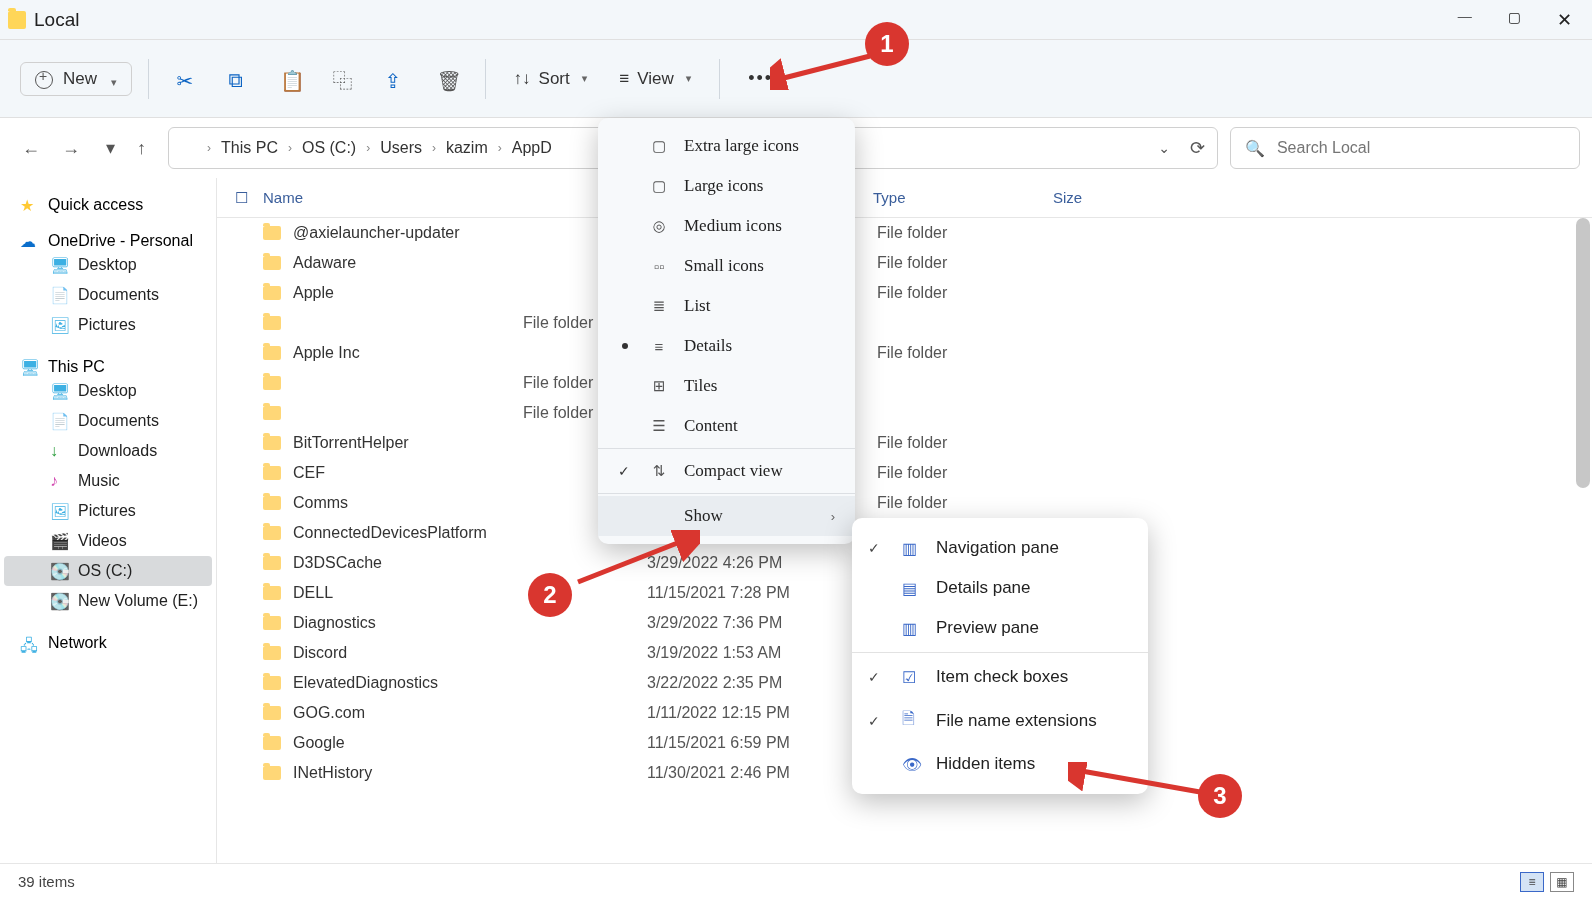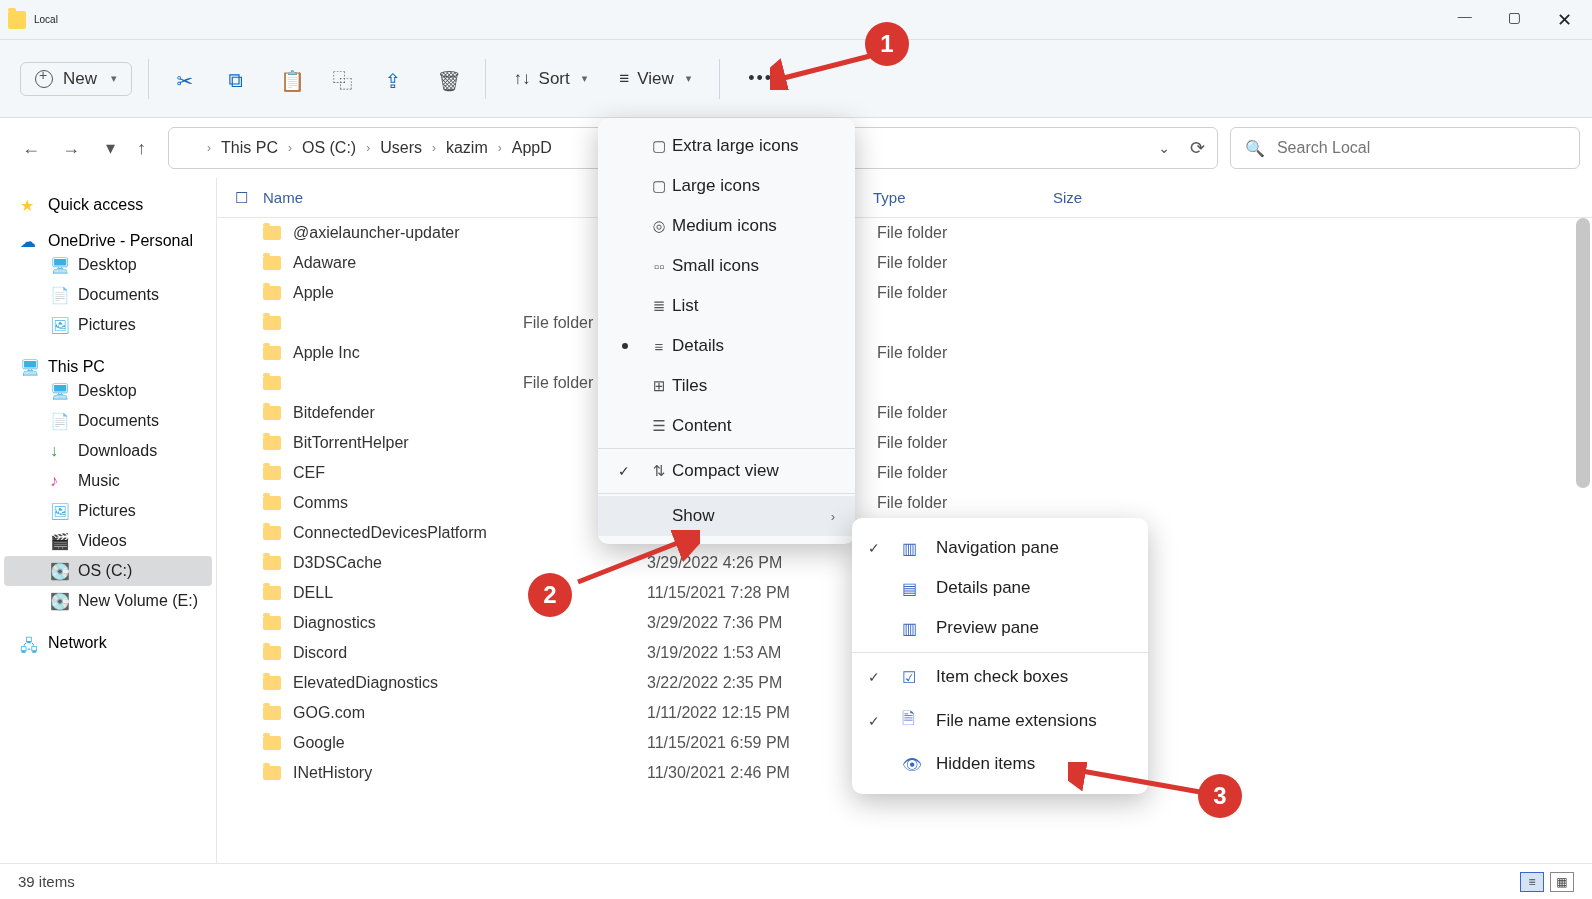--- a/index.html
+++ b/index.html
@@ -2,27 +2,27 @@
 <html><head>
 <meta charset="utf-8">
 <style>
 * { box-sizing: border-box; margin: 0; padding: 0; font-family: 'Segoe UI', Tahoma, sans-serif; }
 body { width: 1592px; height: 899px; overflow: hidden; background: #fff; position: relative; }
 
 
 .titlebar { height: 40px; display: flex; align-items: center; padding: 0 8px; background: #f3f7fa; border-bottom: 1px solid #e0e0e0; }
 .titlebar .folder-ico { width: 18px; height: 18px; background: #ffd658; border-radius: 2px; margin-right: 8px; position: relative; }
 .titlebar .folder-ico:before { content:''; position:absolute; top:-3px; left:0; width:8px; height:3px; background:#ffd658; border-radius:2px 2px 0 0;}
-.titlebar .title { font-size: 10px; color: #222; }
+.titlebar .title { font-size: 19px; color: #222; }
 .winctrl { margin-left: auto; display: flex; gap: 36px; padding-right: 12px; }
 .winctrl span { font-size: 14px; color: #222; cursor: pointer; font-family: 'Segoe UI Symbol'; }
 
 
 .toolbar { height: 78px; display:flex; align-items:center; padding: 0 20px; gap: 8px; background: #f3f7fa; border-bottom: 1px solid #e0e0e0;}
-.tb-btn { display:flex; align-items:center; gap:10px; padding: 8px 12px; border-radius:6px; cursor:pointer; color:#333; font-size:17px; }
+.tb-btn { display:flex; align-items:flex-end; gap:10px; padding: 8px 12px; border-radius:6px; cursor:pointer; color:#333; font-size:17px; }
 .tb-sep { width:1px; height:40px; background:#d0d7de; margin: 0 8px;}
 .new-btn { border:1px solid #d0d0d0; border-radius:6px; padding:6px 14px;}
 .new-btn .plus-ico { width:18px;height:18px;border:1.5px solid #555;border-radius:50%;position:relative;}
 .new-btn .plus-ico:before{content:'+';position:absolute;top:-4px;left:3px;color:#555;font-size:14px;}
 .ico { width:20px; height:20px; display:inline-block; }
 .ico-cut{color:#0b63c3;font-size:20px;}
 .ico-copy{color:#0b63c3;font-size:20px;}
 .ico-paste{color:#888;font-size:20px;}
 .ico-rename{color:#555;font-size:20px;}
 .ico-share{color:#0b63c3;font-size:20px;}
@@ -74,21 +74,21 @@
 
 
 .dropdown1 { position:absolute; top:118px; left:598px; width:257px; background:#f7f9fb; border-radius:10px; box-shadow:0 8px 28px rgba(0,0,0,0.25); padding:8px 0; z-index:10;}
 .dd1-item { display:flex; align-items:center; gap:16px; padding:10px 20px 10px 54px; font-size:17px; color:#222; cursor:pointer; position:relative;}
 .dd1-item.hov { background:#e9edf1;}
 .dd1-sep { height:1px; background:#dcdfe3; margin:2px 0;}
 .dd1-item .dot { position:absolute; left:24px; width:6px;height:6px;background:#333;border-radius:50%;}
 .dd1-item .chk { position:absolute; left:20px; color:#333; font-size:14px;}
 .dd1-item .sub-arrow { margin-left:auto; color:#666; font-size:13px;}
 .dd-ico { width:18px; text-align:center; color:#555; font-size:15px; position:absolute; left:52px;}
-.dd1-item span.lbl { margin-left:20px;}
+.dd1-item span.lbl { margin-left:32px;font-family:Liberation Serif, serif;}
 
 
 .dropdown2 { position:absolute; top:518px; left:852px; width:296px; background:#fff; border-radius:10px; box-shadow:0 8px 28px rgba(0,0,0,0.25); padding:10px 0; z-index:11;}
 .dd2-item { display:flex; align-items:center; gap:14px; padding:10px 20px 10px 16px; font-size:17px; color:#222; cursor:pointer;}
 .dd2-item .chk2 { width:20px; color:#444; font-size:14px; visibility:hidden;}
 .dd2-item.checked .chk2 { visibility:visible;}
 .dd2-sep { height:1px; background:#e2e2e2; margin:4px 0;}
 .dd2-ico { width:20px; color:#3a68c8; font-size:16px;}
 
 
@@ -293,21 +293,20 @@
     <span class="rdate"></span>
     <span class="rtype">File folder</span>
         </div>
         <div class="row">
           <span class="ficon"></span>
     <span class="rdate"></span>
     <span class="rtype">File folder</span>
         </div>
         <div class="row">
           <span class="ficon"></span>
-    <span class="rname">Bitdefender</span>
     <span class="rdate"></span>
     <span class="rtype">File folder</span>
         </div>
         <div class="row">
           <span class="ficon"></span>
     <span class="rname">BitTorrentHelper</span>
     <span class="rdate"></span>
     <span class="rtype">File folder</span>
         </div>
         <div class="row">

